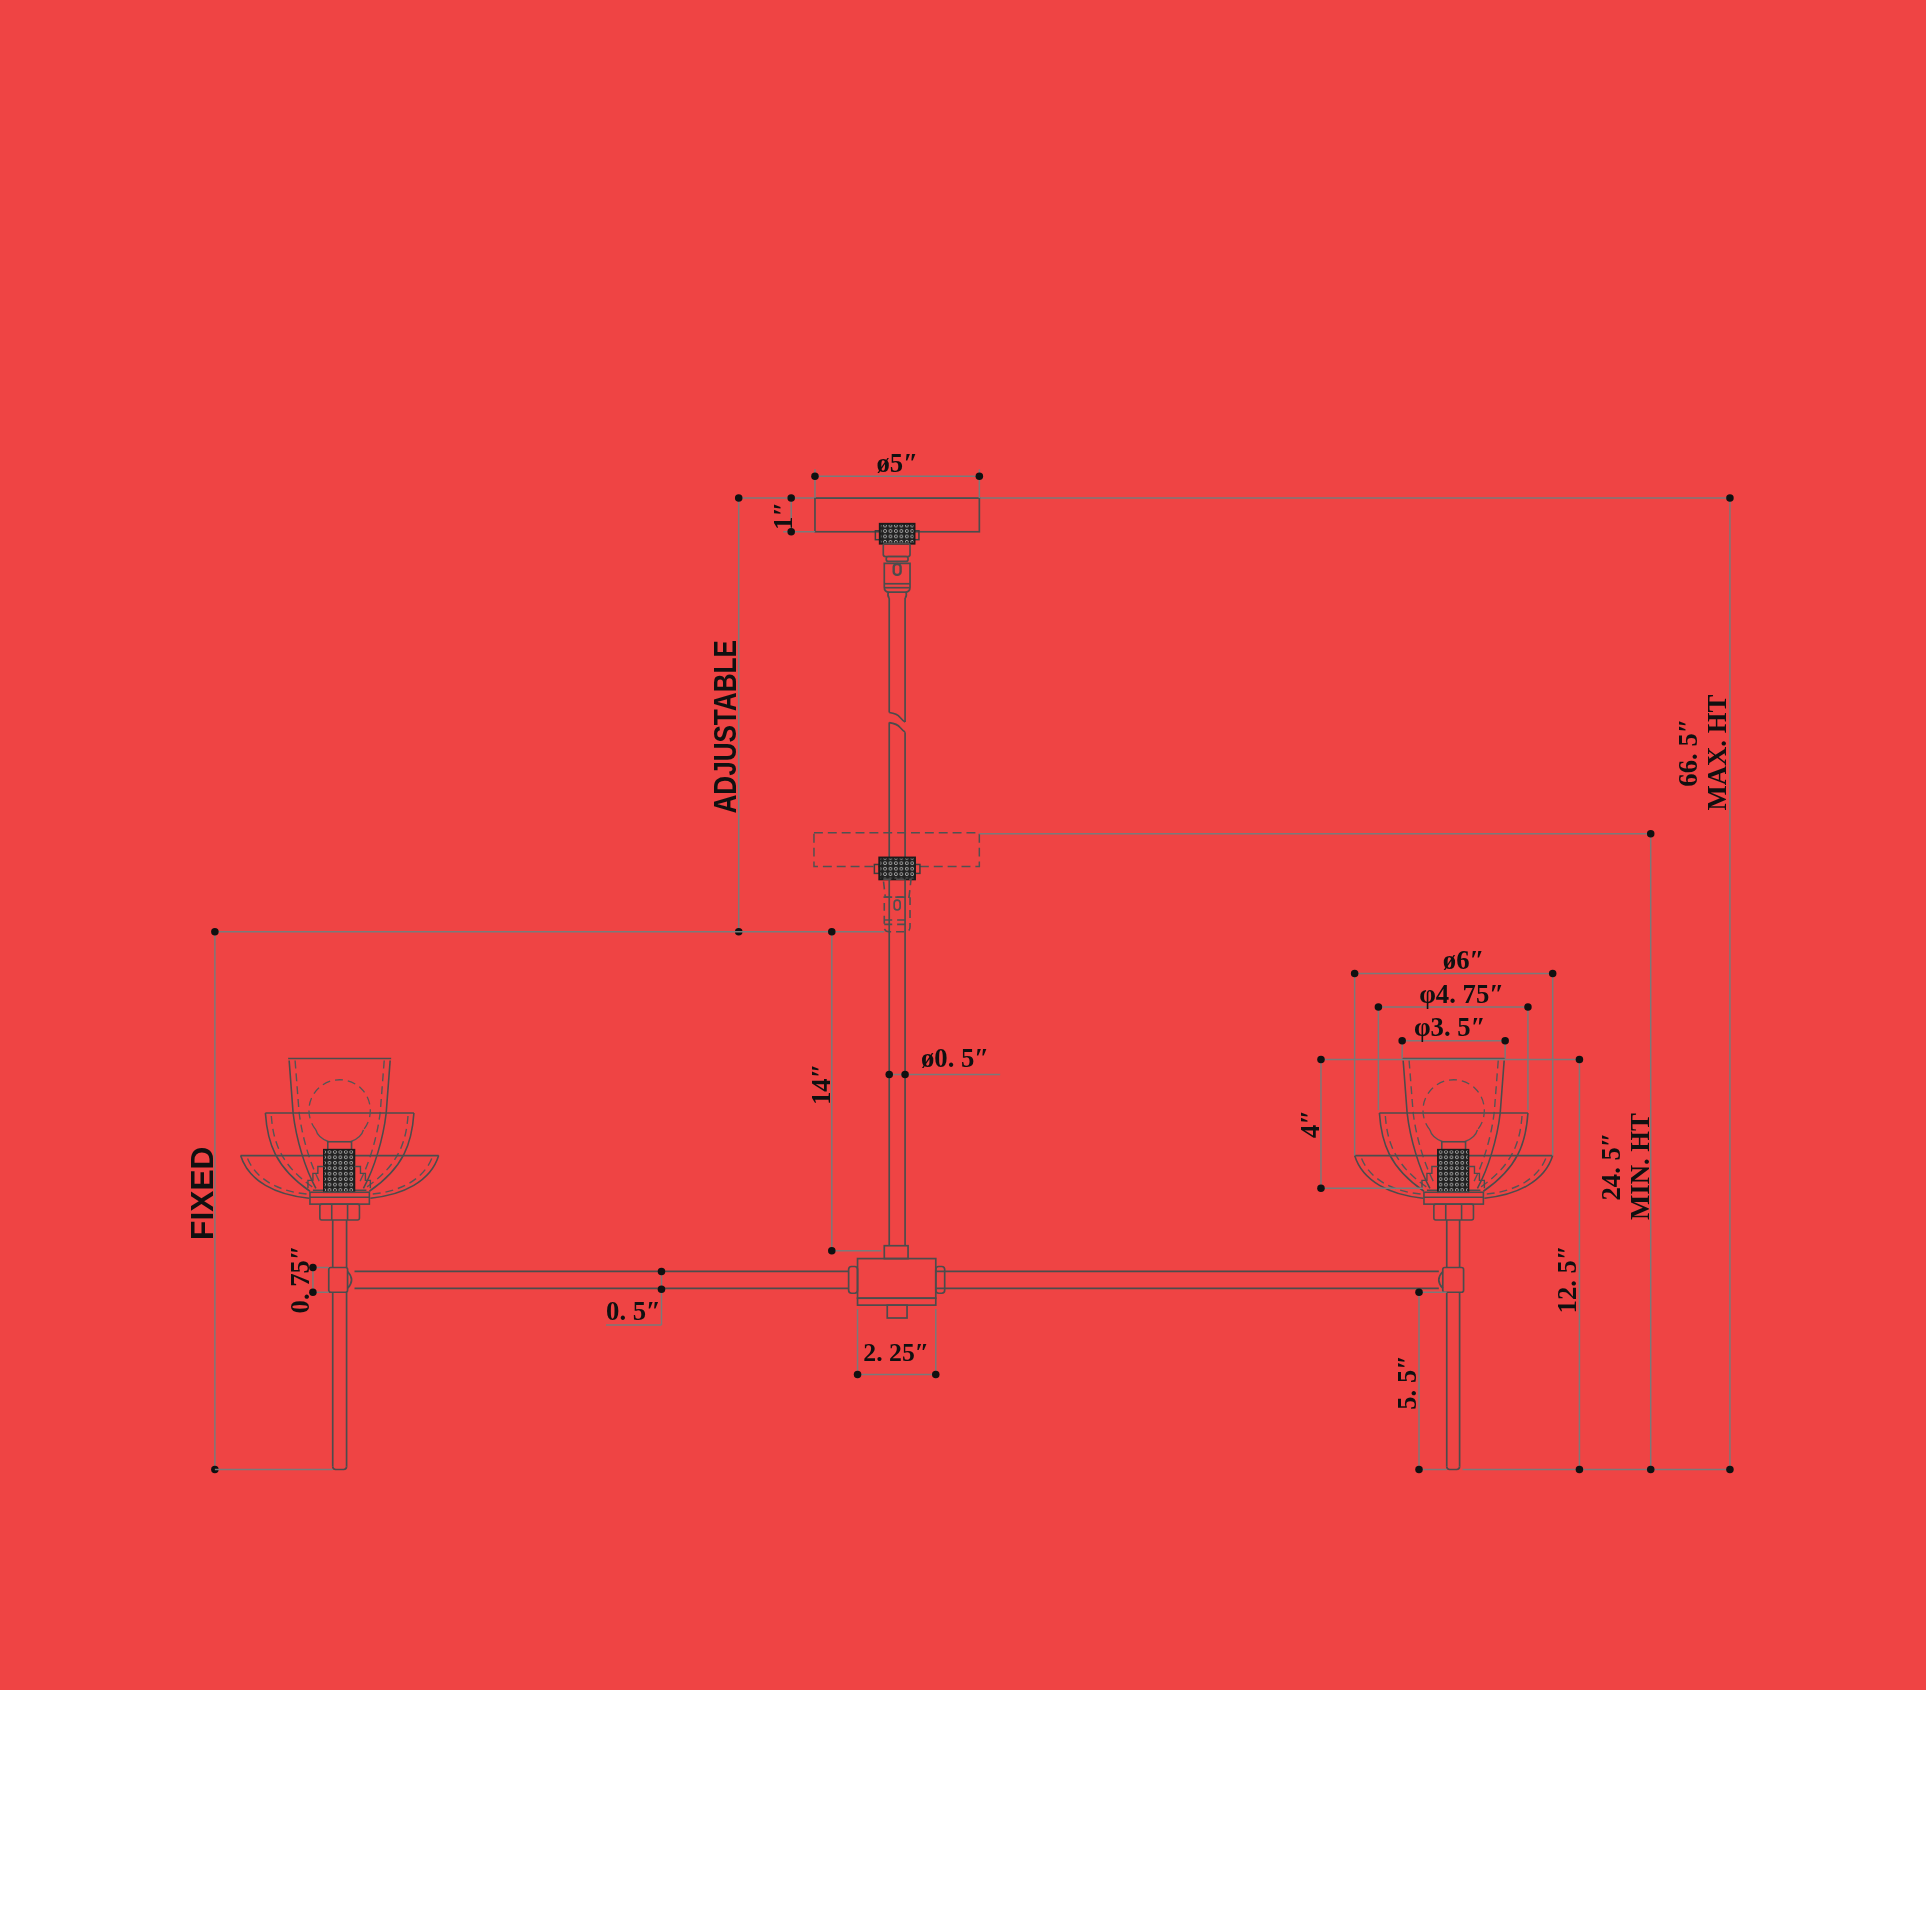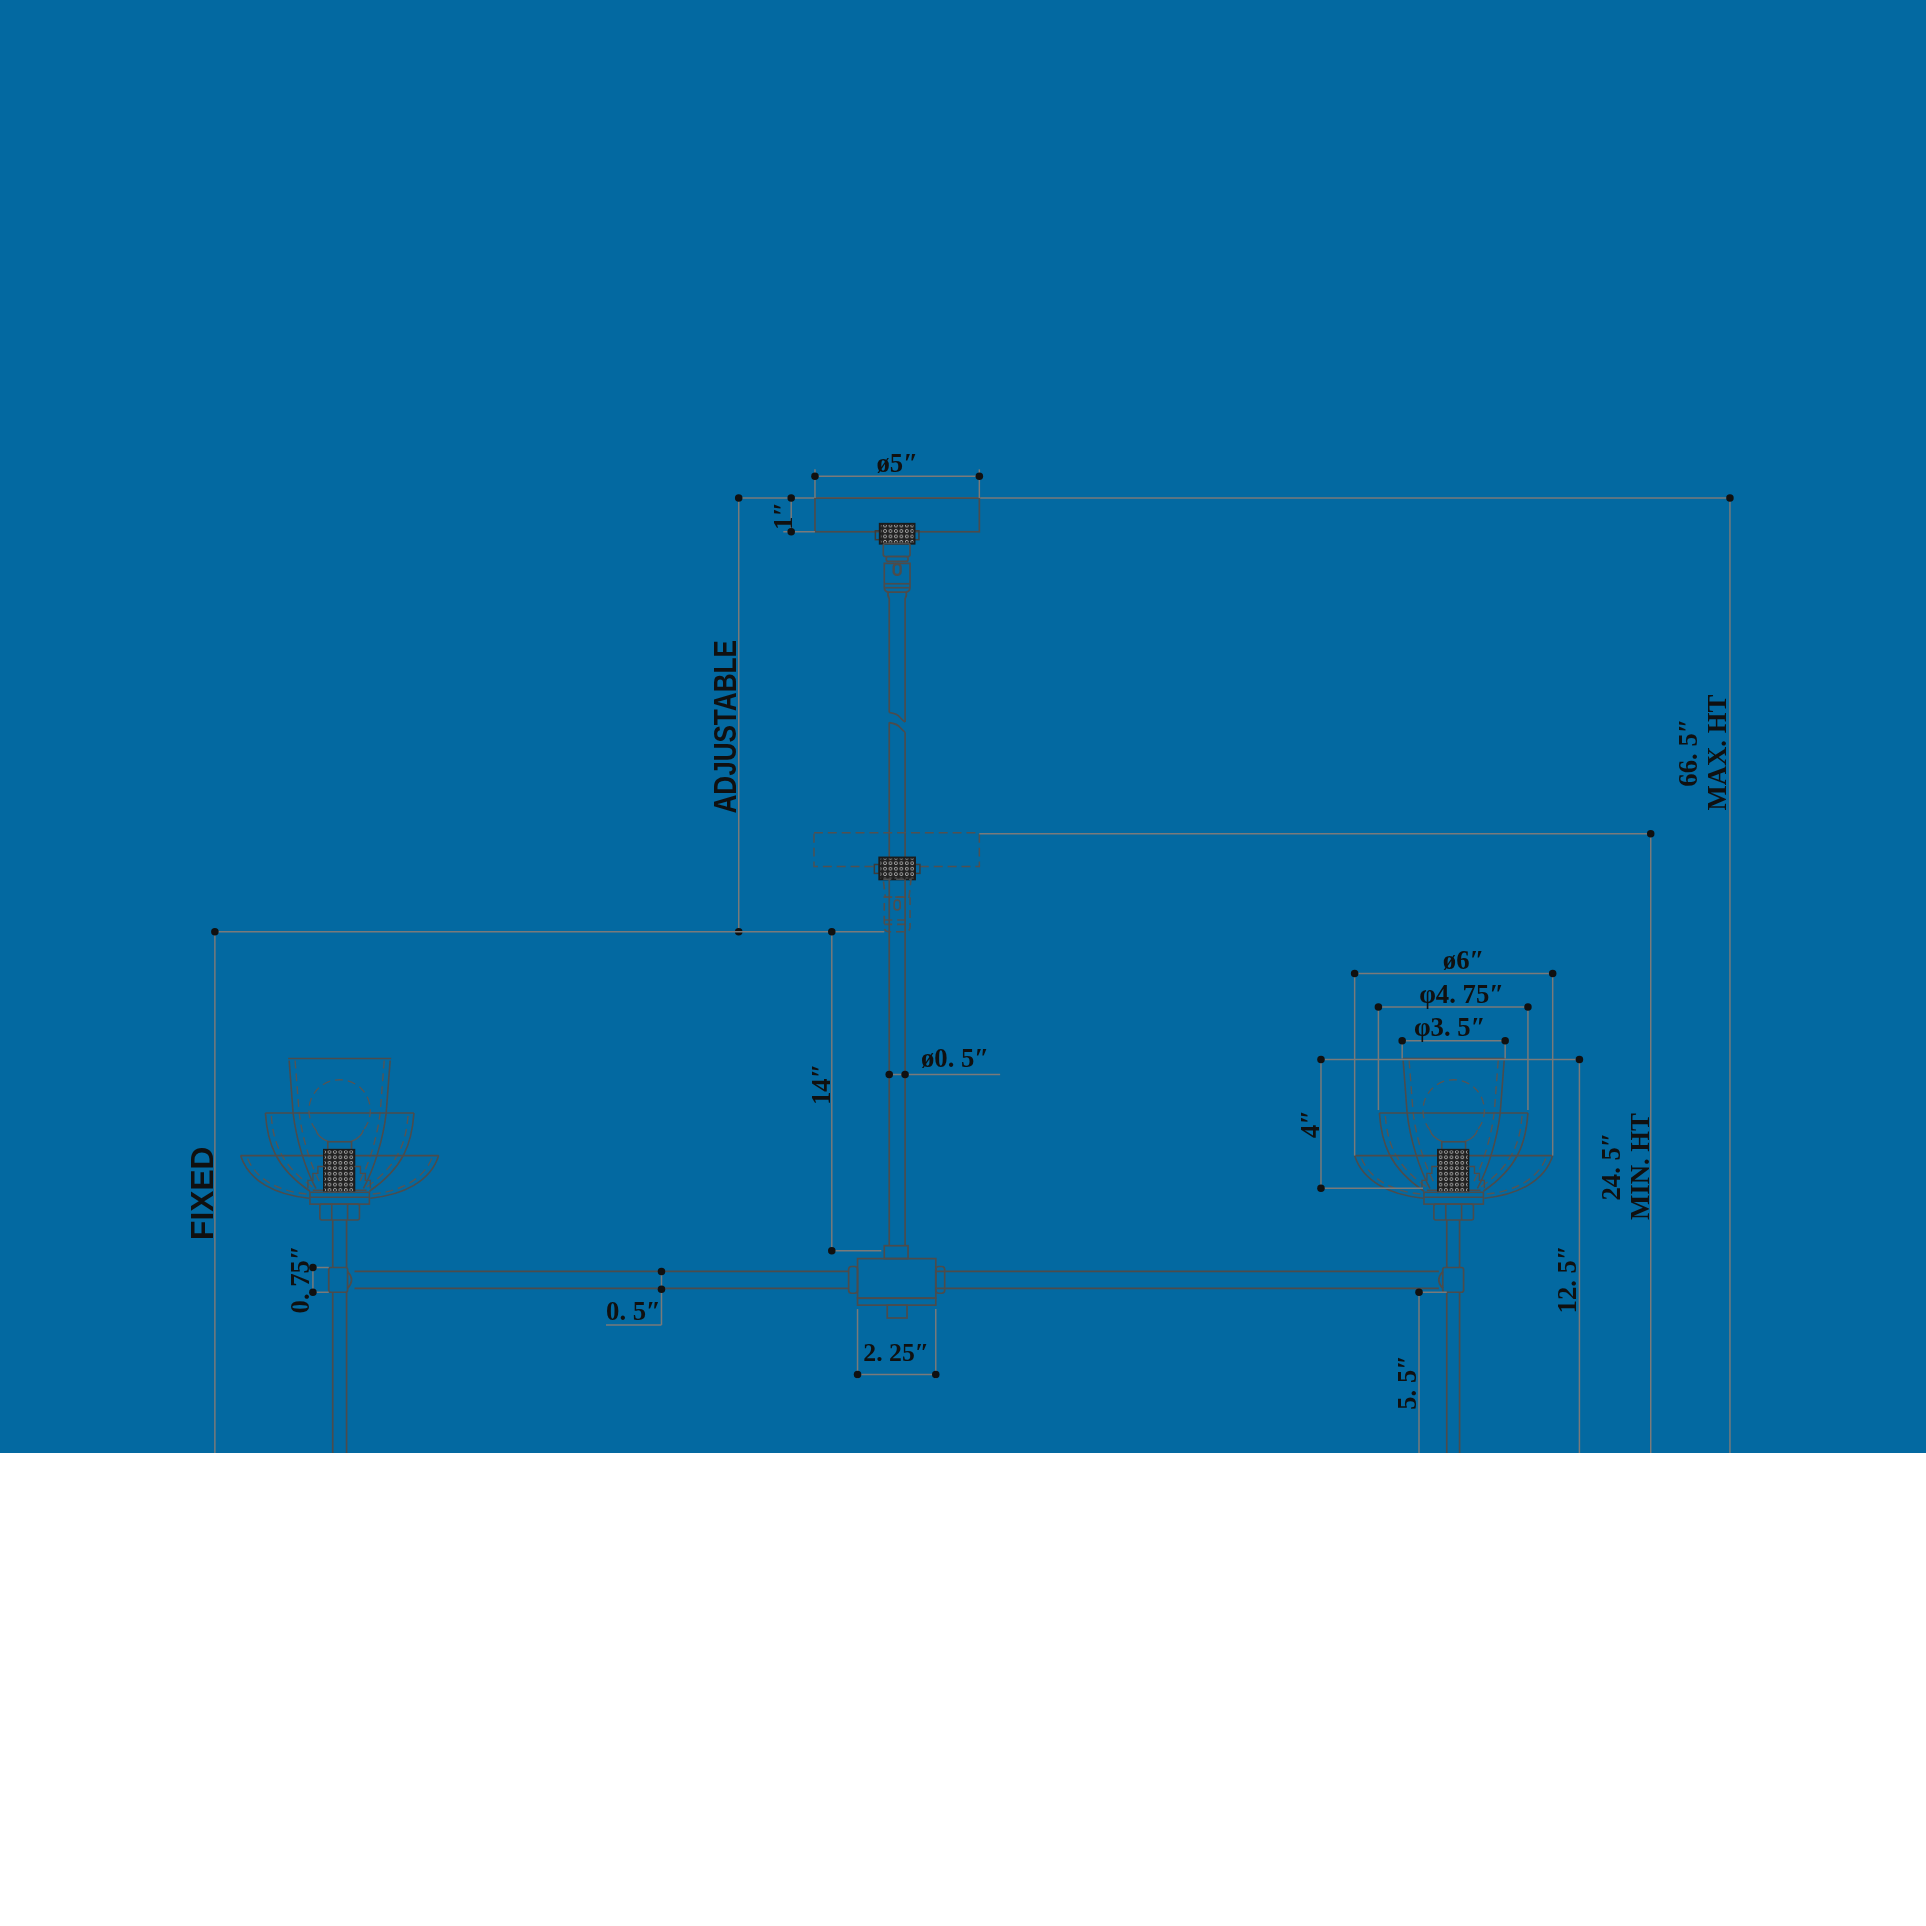--- a/index.html
+++ b/index.html
@@ -1,16 +1,16 @@
 <!DOCTYPE html>
 <html><head>
 <meta charset="utf-8">
 <style>
   html,body{margin:0;padding:0;background:#ffffff;}
-  #page{width:1927px;height:1453px;background:#0369a1;position:relative;overflow:hidden;}
+  #page{width:1927px;height:1690px;background:#ef4444;position:relative;overflow:hidden;}
   svg{display:block;}
   text{font-family:"Liberation Serif", serif;font-weight:700;fill:#101010;}
   .lbl{font-family:"Liberation Sans", sans-serif;font-weight:700;fill:#101010;}
 </style>
 </head>
 <body>
 <div id="page">
 <svg width="1927" height="1927" viewBox="0 0 1946 1946">
 <defs>
   <pattern id="kn" width="5.5" height="5.5" patternUnits="userSpaceOnUse">

